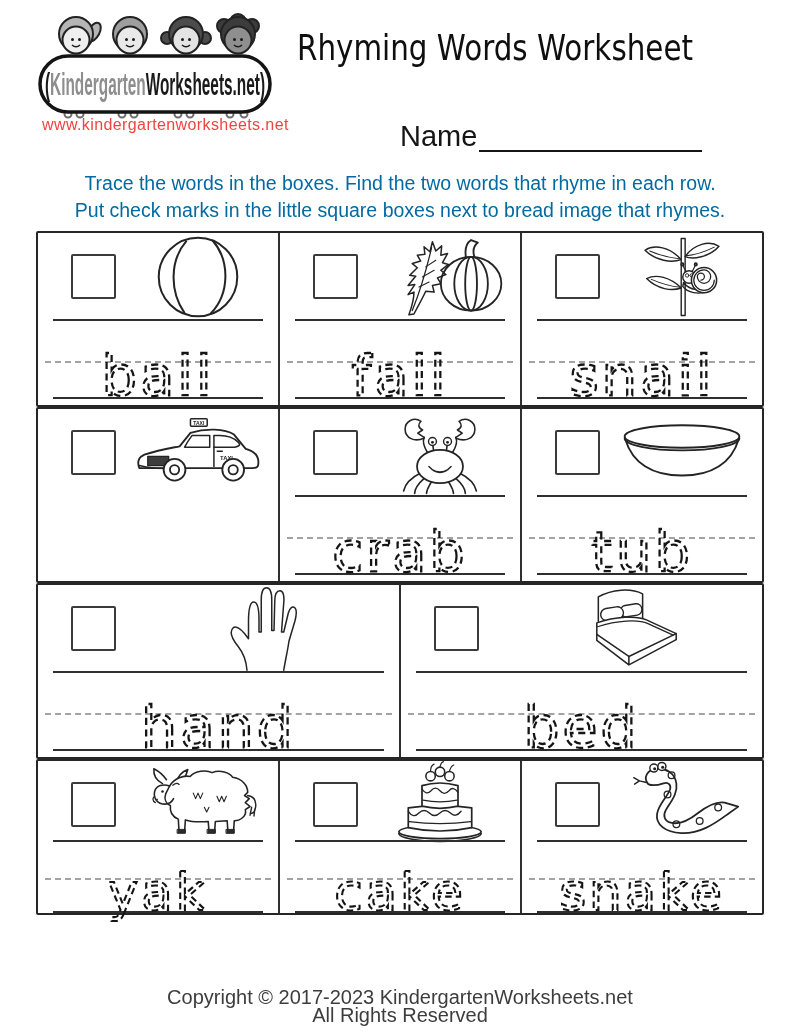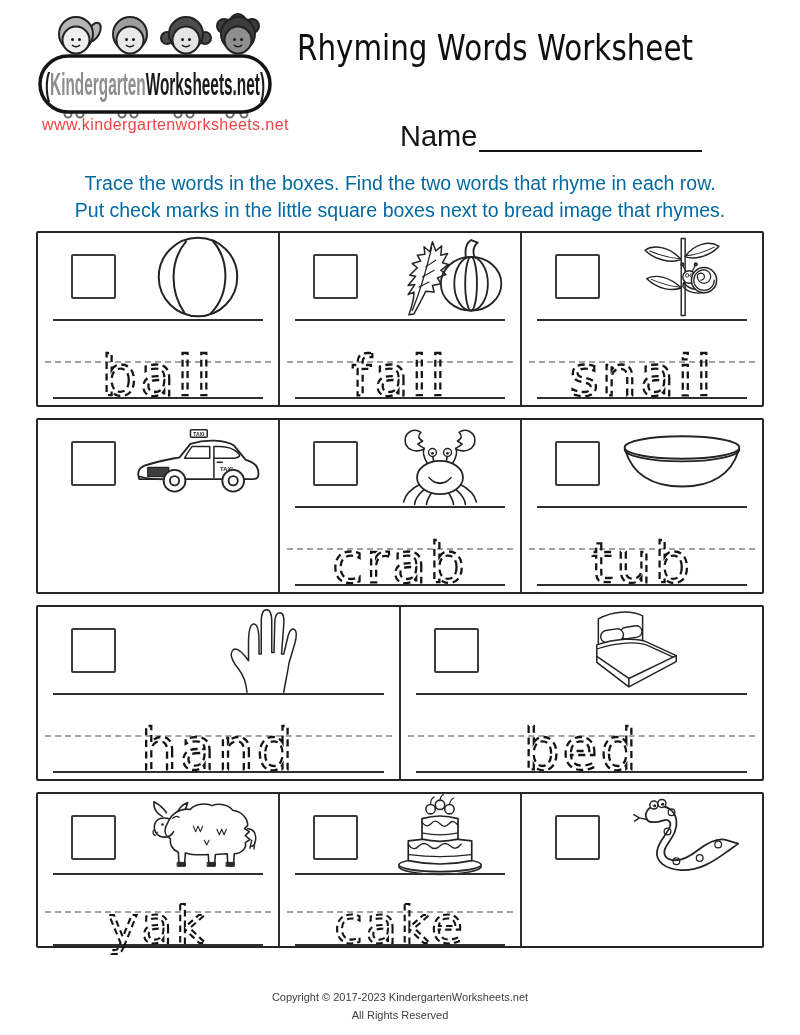--- a/index.html
+++ b/index.html
@@ -10,39 +10,39 @@
   .website{position:absolute;left:42px;top:116px;font-size:16px;color:#ef4444;letter-spacing:.4px;}
   .header-right{position:absolute;left:288px;top:24px;width:414px;}
   .name-row{display:flex;margin-top:46px;padding-left:112px;}
   .name-label{font-size:29px;color:#151515;}
   .name-line{flex:1;border-bottom:2px solid #151515;height:30px;margin-left:2px;}
   .instructions{position:absolute;top:170px;left:0;right:0;text-align:center;
                 font-size:19.5px;line-height:27px;color:#0369a1;}
   
   .grid{position:absolute;left:36px;top:231px;width:728px;}
   .row{box-sizing:border-box;border:2.5px solid #262626;border-radius:2px;
-       display:flex;margin-bottom:11px;height:176px;background:#fff;}
+       display:flex;height:176px;background:#fff;}
   .row.tall{height:156px;}
   .cell{flex:1;min-width:0;display:flex;flex-direction:column;padding:0 13px;position:relative;}
   .cell+.cell{border-left:2px solid #2f2f2f;}
   .cell-top{height:86px;position:relative;}
   .checkbox{position:absolute;left:20px;top:21px;width:41px;height:41px;
             border:2.5px solid #3b3b3b;border-radius:2px;background:#fff;}
   .pic{position:absolute;left:80px;right:0;top:2px;bottom:1px;display:flex;
        align-items:center;justify-content:center;}
   .write{height:80px;margin:0 2px;box-sizing:border-box;position:relative;
          border-top:2.5px solid #2f2f2f;border-bottom:2.5px solid #2f2f2f;}
   .write::before{content:"";position:absolute;left:-8px;right:-8px;top:52%;
                  border-top:2px dashed #a3a3a3;}
   .trace{position:absolute;left:0;top:0;width:100%;height:100%;overflow:visible;}
   .trace text{font-family:"DejaVu Sans",sans-serif;font-size:56px;letter-spacing:3px;
               fill:none;stroke:#141414;stroke-width:2.3;stroke-dasharray:7 4.5;}
   
   .footer{position:absolute;top:988px;left:0;right:0;text-align:center;
-          font-size:11px;line-height:18px;color:#3d3d3d;}
+          font-size:20px;line-height:18px;color:#3d3d3d;}
   .pimg{stroke:#242424;fill:none;stroke-width:2.2;stroke-linecap:round;stroke-linejoin:round;}
   .logo-text{font-family:"Liberation Sans",sans-serif;font-weight:bold;font-size:31px;}
   .title-text{font-family:"DejaVu Sans",sans-serif;fill:#0f0f0f;}
   .tiny-label{font-family:"Liberation Sans",sans-serif;font-weight:bold;stroke:none;fill:#222;}
 </style>
 </head>
 <body>
 
 <div class="page">
 
@@ -354,20 +354,25 @@
               <circle cx="41" cy="11" r="1.9" fill="#222" stroke="none"></circle>
               <circle cx="51" cy="9" r="1.9" fill="#222" stroke="none"></circle>
               <circle cx="62" cy="19" r="4.2" stroke-width="1.6"></circle>
               <circle cx="57" cy="43" r="4.2" stroke-width="1.6"></circle>
               <circle cx="68" cy="80" r="4.2" stroke-width="1.6"></circle>
               <circle cx="97" cy="76" r="4.2" stroke-width="1.6"></circle>
               <circle cx="120" cy="59" r="4.2" stroke-width="1.6"></circle>
             </svg>
           </div>
         </div>
+        <div class="write">
+          <svg class="trace" viewBox="0 0 210 75" preserveAspectRatio="xMidYMax meet">
+            <text x="105" y="73" text-anchor="middle">snake</text>
+          </svg>
+        </div>
       </div>
     </div>
 
   </div>
 
   <div class="footer">
     <div>Copyright © 2017-2023 KindergartenWorksheets.net</div>
     <div>All Rights Reserved</div>
   </div>
 

